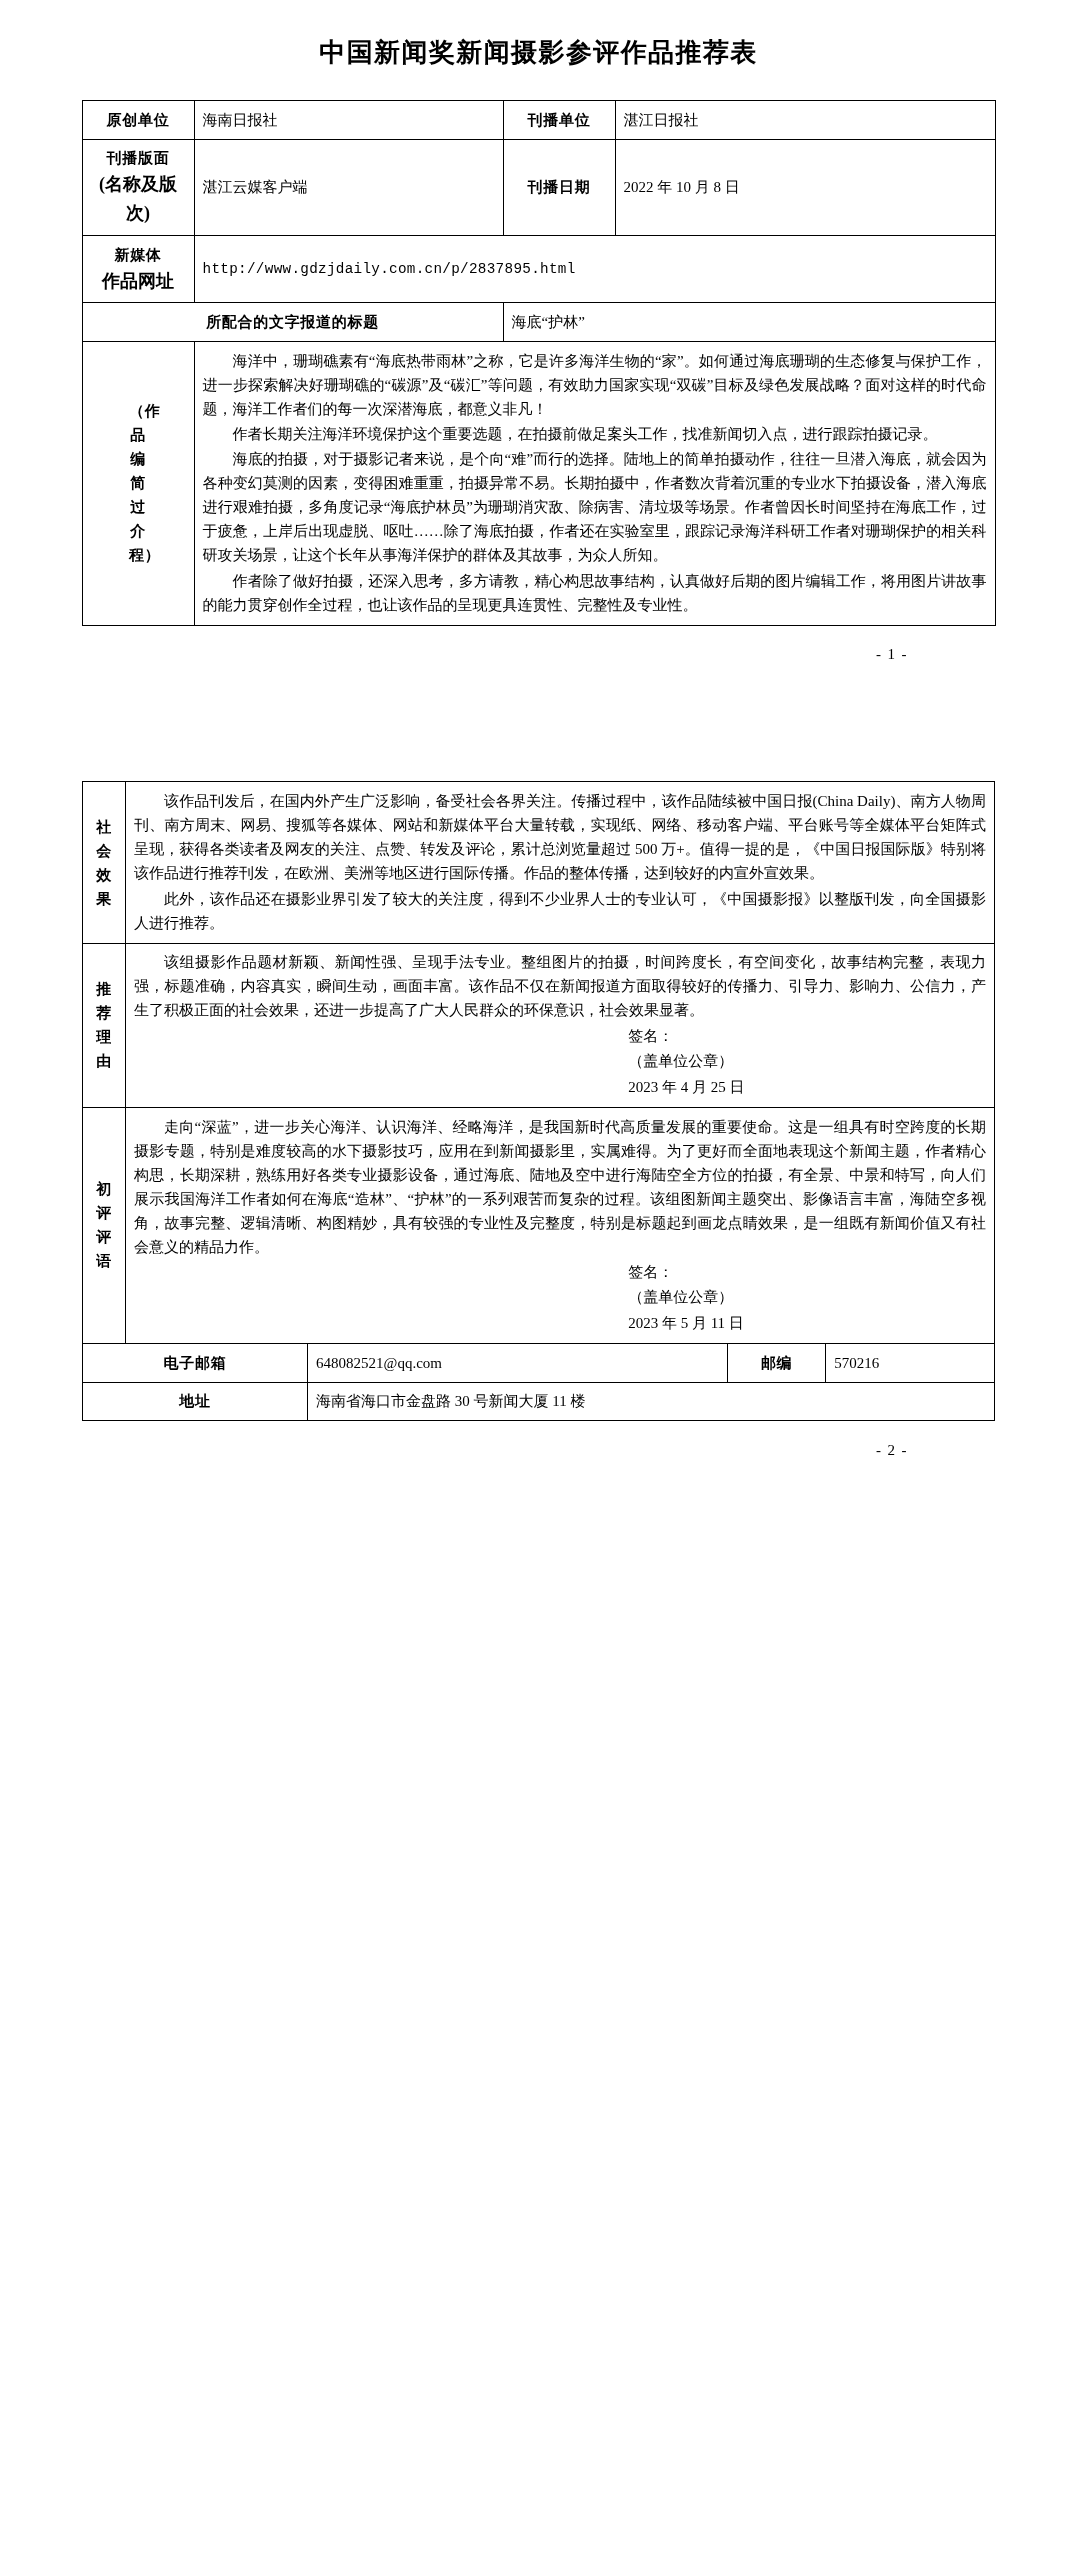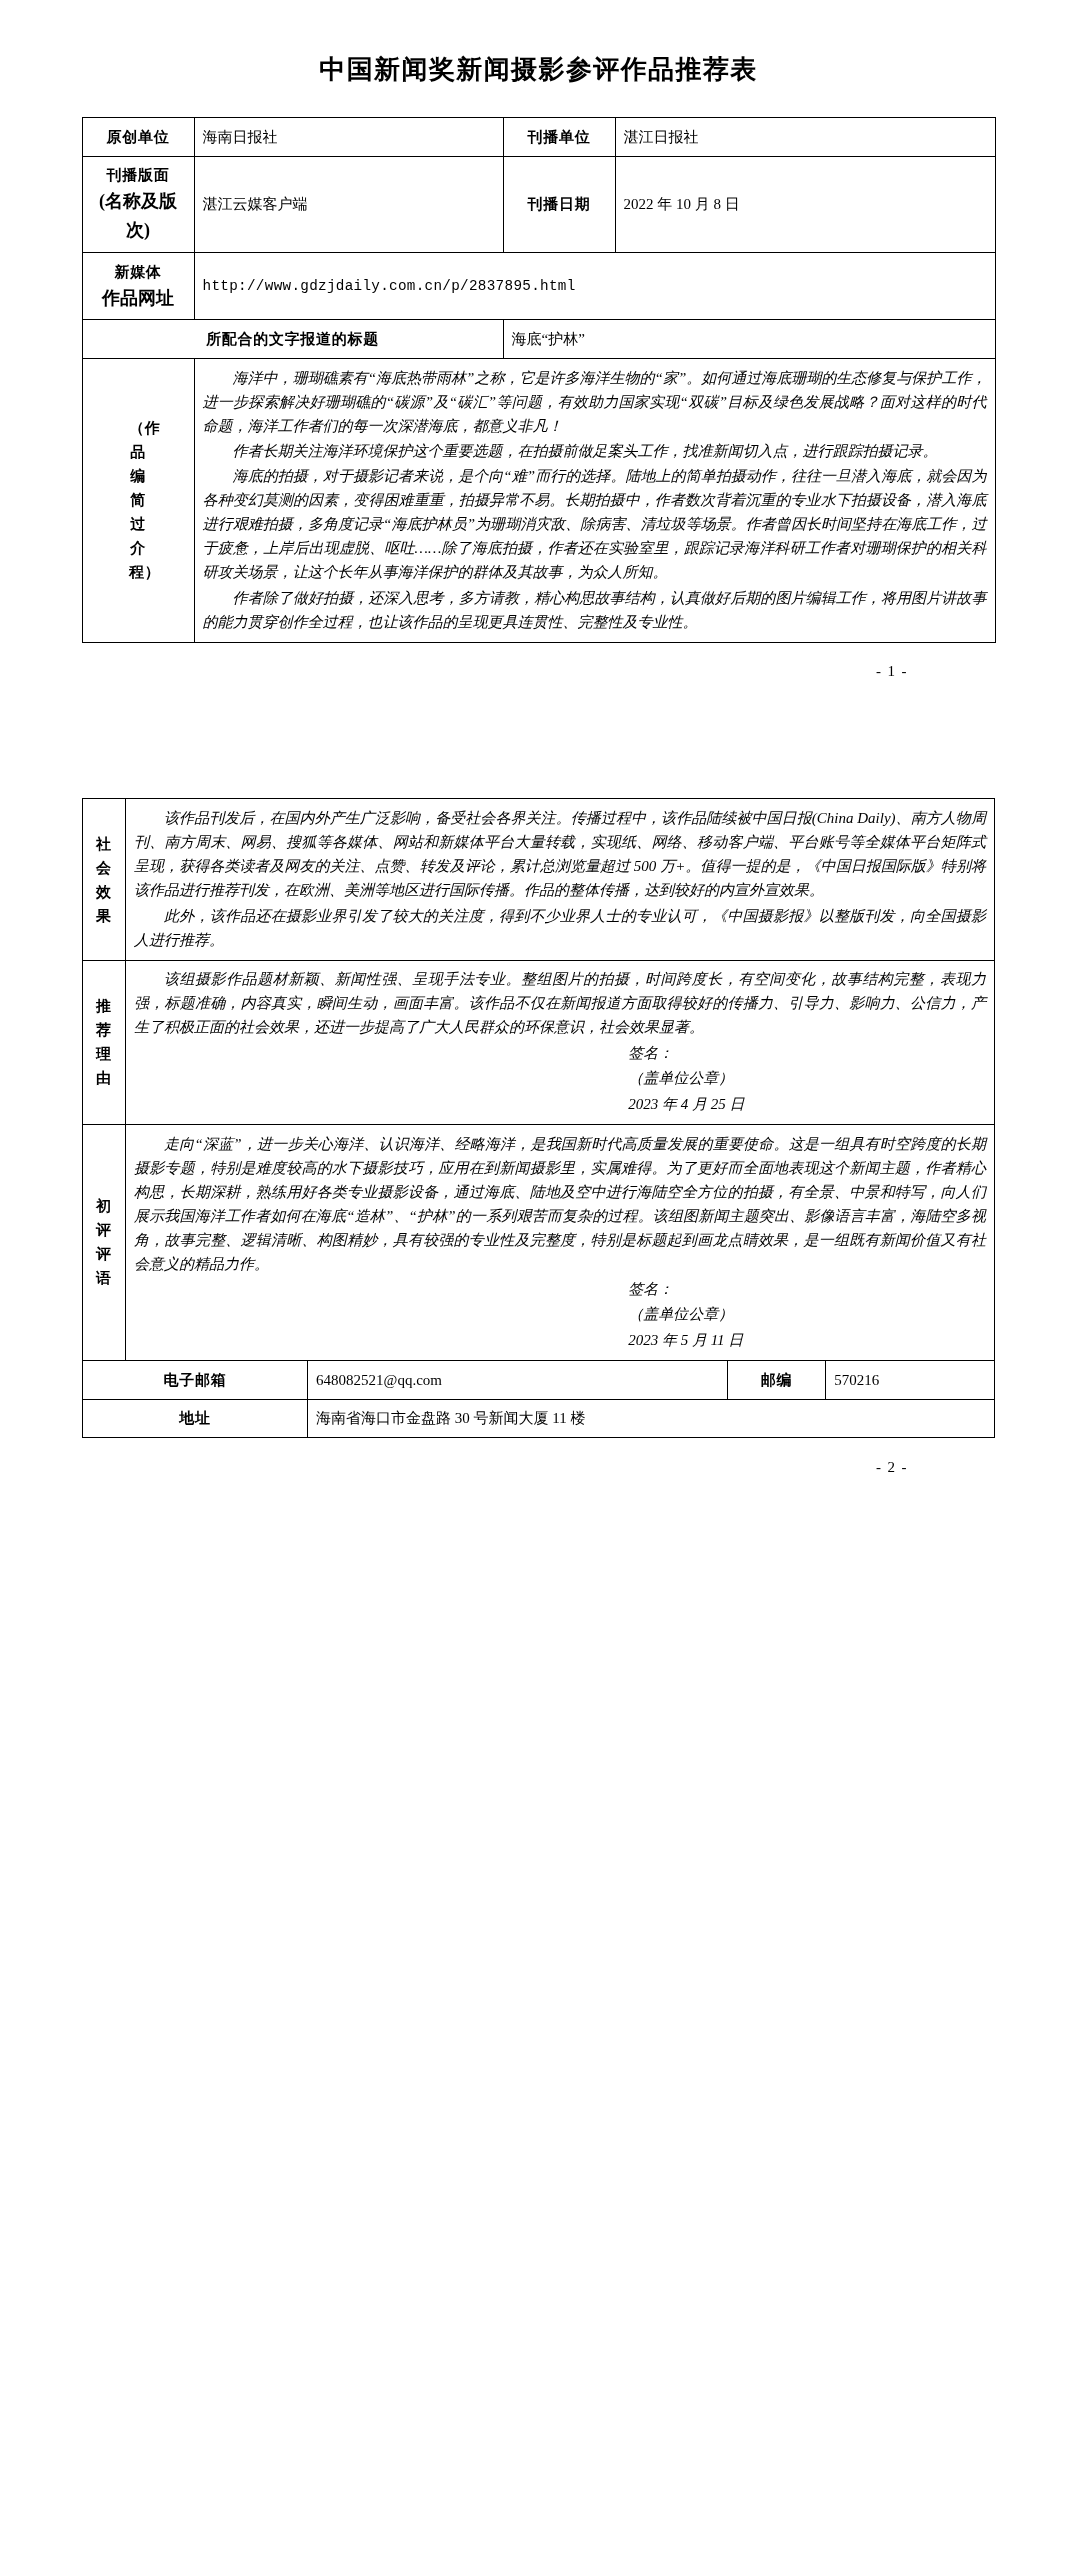--- a/index.html
+++ b/index.html
@@ -15,21 +15,21 @@
   .page {
     width: 1077px;
     box-sizing: border-box;
     padding: 0 81px;
   }
   .doc-title {
     text-align: center;
     font-size: 26px;
     font-weight: bold;
     letter-spacing: 1.4px;
-    padding-top: 52px;
+    padding-top: 35px;
     padding-bottom: 30px;
     font-family: "Liberation Serif", "DejaVu Serif", serif;
   }
   table.form {
     border-collapse: collapse;
     width: 913px;
     margin: 0 auto;
     table-layout: fixed;
   }
   table.form td {
@@ -79,21 +79,20 @@
   td.body {
     text-align: justify;
     font-size: 15px;
     line-height: 1.85;
     padding: 11px 15px 11px 15px;
     vertical-align: top;
   }
   td.body p {
     margin: 0 0 1.4px 0;
     text-indent: 2em;
-    font-style: italic;
   }
   td.body p.sign {
     text-indent: 0;
     margin-left: 58%;
   }
   .page-num {
     text-align: right;
     font-size: 15px;
     padding: 20.4px 88px 0 0;
     letter-spacing: 1.4px;

